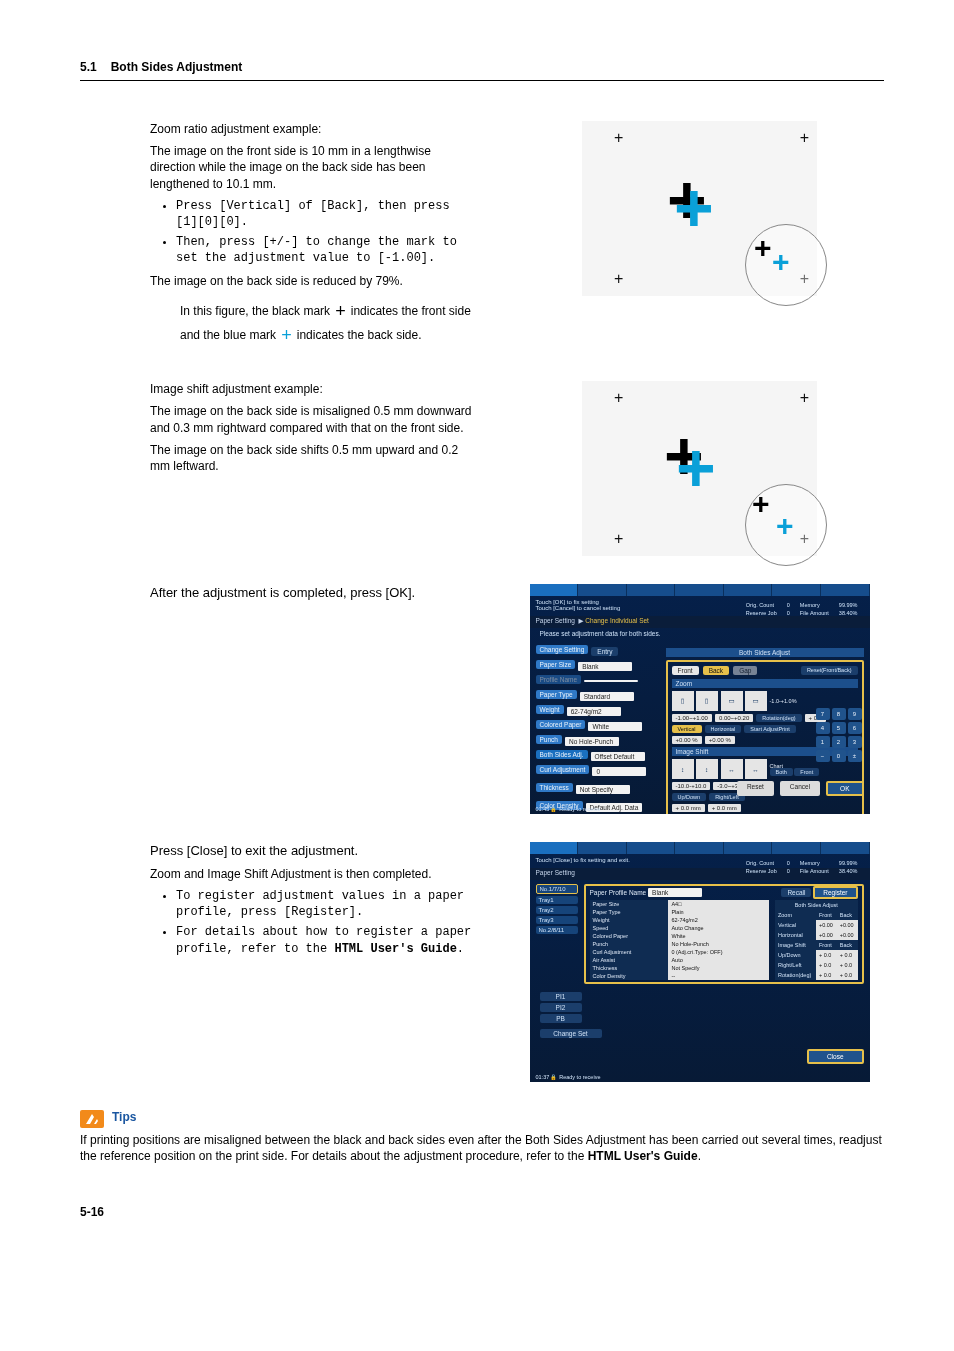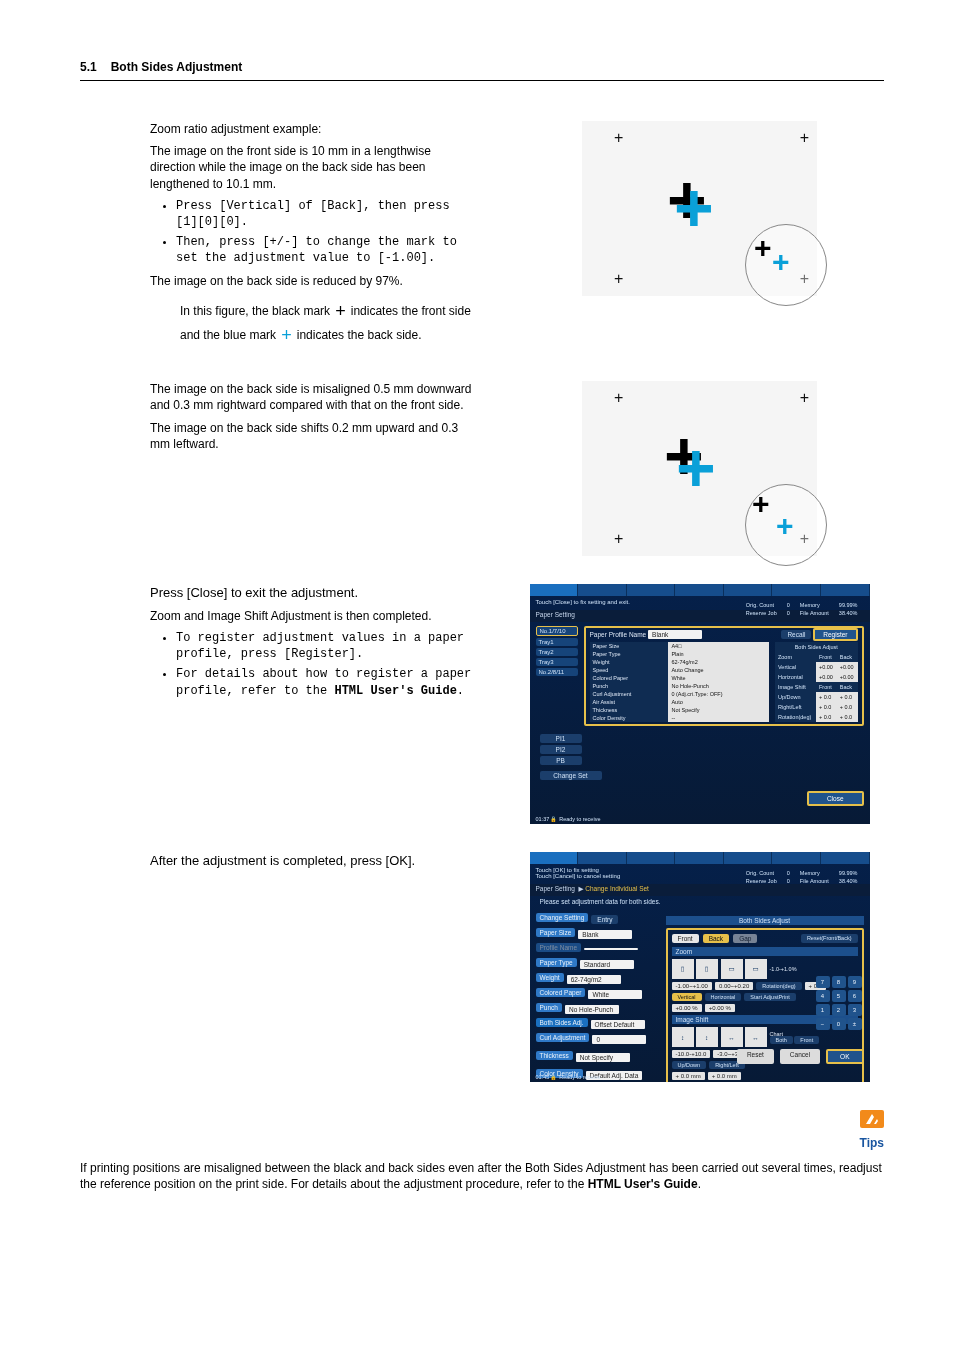--- a/index.html
+++ b/index.html
@@ -135,21 +135,21 @@
   .tbl { width:100%; font-size:5.5px; border-collapse: collapse; }
   .tbl td { padding:1px 3px; background:#0f2c52; }
   .tbl td.val { background:#e5e5e5; color:#111; }
   .dark-mid { background:#10274b; color:#cfe1f6; padding:1px 4px; }
   .close-btn { position:absolute; right:6px; bottom:18px; background:#20538c; color:#fff; padding:2px 18px; border:2px solid #e6c04a; border-radius:2px; }
   .reg-btn { background:#20538c; color:#fff; padding:1px 8px; border:2px solid #e6c04a; border-radius:2px; }
 
   .tips-block {
     margin-top: 24px;
   }
-  .tips-head { display:flex; align-items:flex-end; gap:8px; margin-bottom:10px;flex-direction:column; }
+  .tips-head { display:flex; align-items:flex-start; gap:8px; margin-bottom:4px; }
   .tips-icon {
     width:24px; height:18px; background:#f28a1a; border-radius:2px;
     display:flex; align-items:center; justify-content:center; color:#fff;
   }
   .tips-label { color:#1a56a0; font-weight:bold; }
   .page-number { margin-top: 40px; font-weight:bold; }
 </style>
 </head>
 <body>
 
@@ -161,21 +161,21 @@
   </div>
 
   <div class="two-col">
     <div class="left-col">
       <p>Zoom ratio adjustment example:</p>
       <p>The image on the front side is 10 mm in a lengthwise direction while the image on the back side has been lengthened to 10.1 mm.</p>
       <ul>
         <li>Press [Vertical] of [Back], then press [1][0][0].</li>
         <li>Then, press [+/-] to change the mark to set the adjustment value to [-1.00].</li>
       </ul>
-      <p>The image on the back side is reduced by 97%.</p>
+      <p>The image on the back side is reduced by 79%.</p>
       <p style="margin-top:10px;margin-left:30px;">
         <span>In this figure, the black mark </span>
         <span class="inline-plus inline-black">+</span>
         <span> indicates the front side and the blue mark </span>
         <span class="inline-plus inline-blue">+</span>
         <span> indicates the back side.</span>
       </p>
     </div>
     <div class="right-col">
       <div class="diagram-box">
@@ -188,34 +188,217 @@
         <div class="circle">
           <span class="mini-black">+</span>
           <span class="mini-blue">+</span>
         </div>
       </div>
     </div>
   </div>
 
   <div class="two-col">
     <div class="left-col">
+      <p>Image shift adjustment example:</p>
       <p>The image on the back side is misaligned 0.5 mm downward and 0.3 mm rightward compared with that on the front side.</p>
-      <p>The image on the back side shifts 0.2 mm upward and 0.3 mm leftward.</p>
+      <p>The image on the back side shifts 0.5 mm upward and 0.2 mm leftward.</p>
     </div>
     <div class="right-col">
       <div class="diagram-box">
         <span class="corner tl">+</span>
         <span class="corner tr">+</span>
         <span class="corner bl">+</span>
         <span class="corner br">+</span>
         <span class="big-plus black-plus" style="left:82px; top:40px;">+</span>
         <span class="big-plus blue-plus" style="left:94px; top:52px;">+</span>
         <div class="circle">
           <span class="mini-black" style="left:6px; top:4px;">+</span>
           <span class="mini-blue" style="left:30px; top:26px;">+</span>
+        </div>
+      </div>
+    </div>
+  </div>
+
+  <div class="two-col">
+    <div class="left-col">
+      <p style="font-size:13px;">After the adjustment is completed, press [OK].</p>
+    </div>
+    <div class="right-col">
+      <div class="screenshot-box">
+        <div class="topbar">
+          <div></div>
+            <div></div>
+            <div></div>
+            <div></div>
+            <div></div>
+            <div></div>
+            <div></div>
+        </div>
+        <div class="info-line">
+          <span style="white-space:pre-line;">Touch [OK] to fix setting
+Touch [Cancel] to cancel setting</span>
+        </div>
+        <table class="status-grid">
+          <tbody>
+              <tr>
+                <td>Orig. Count</td>
+                <td>0</td>
+                <td>Memory</td>
+                <td>99.99%</td>
+              </tr>
+          <tr>
+                <td>Reserve Job</td>
+                <td>0</td>
+                <td>File Amount</td>
+                <td>38.40%</td>
+              </tr>
+        </tbody>
+          </table>
+        <div class="darkbar">
+          <span>Paper Setting</span>
+          &nbsp;▶&nbsp;<span class="crumb">Change Individual Set</span>
+        </div>
+        <div style="padding:2px 10px; color:#cde1f7;">Please set adjustment data for both sides.</div>
+        <div class="panel-area">
+          <div class="left-panel">
+            <div class="row">
+                <span class="blue-btn">Change Setting</span>
+                <span class="btn-dark">Entry</span>
+              </div>
+            <div class="row">
+                <span class="blue-btn">Paper Size</span>
+                <span class="grey-val">Blank</span>
+              </div>
+            <div class="row">
+                <span class="blue-btn" style="opacity:.5">Profile Name</span>
+                <span class="grey-val"></span>
+              </div>
+            <div class="row">
+                <span class="blue-btn">Paper Type</span>
+                <span class="grey-val">Standard</span>
+              </div>
+            <div class="row">
+                <span class="blue-btn">Weight</span>
+                <span class="grey-val">62-74g/m2</span>
+              </div>
+            <div class="row">
+                <span class="blue-btn">Colored Paper</span>
+                <span class="grey-val">White</span>
+              </div>
+            <div class="row">
+                <span class="blue-btn">Punch</span>
+                <span class="grey-val">No Hole-Punch</span>
+              </div>
+            <div class="row">
+                <span class="blue-btn" style="background:#1a6fbf">Both Sides Adj.</span>
+                <span class="grey-val">Offset Default</span>
+              </div>
+            <div class="row">
+                <span class="blue-btn">Curl Adjustment</span>
+                <span class="grey-val">0</span>
+              </div>
+            <div class="row" style="margin-top:6px;">
+                <span class="blue-btn">Thickness</span>
+                <span class="grey-val">Not Specify</span>
+              </div>
+            <div class="row" style="margin-top:6px;">
+                <span class="blue-btn">Color Density</span>
+                <span class="grey-val">Default Adj. Data</span>
+              </div>
+          </div>
+          <div class="right-panel">
+            <div class="sec-head" style="text-align:center;">Both Sides Adjust</div>
+            <div class="yellow-outline">
+              <div class="tabrow">
+                <span class="tab">Front</span>
+                <span class="tab active">Back</span>
+                <span class="tab" style="opacity:.5">Gap</span>
+                <span class="btn-dark" style="margin-left:auto; font-size:5.5px;">Reset(Front/Back)</span>
+              </div>
+              <div class="sec-head">Zoom</div>
+              <div class="row">
+                <div class="grid6">
+                    <div class="square">▯</div>
+                    <div class="square">▯</div>
+                  </div>
+                <div class="grid6">
+                    <div class="square">▭</div>
+                    <div class="square">▭</div>
+                  </div>
+                <span style="font-size:5.5px;">-1.0-+1.0%</span>
+              </div>
+              <div class="row">
+                <span class="valbox">-1.00~+1.00</span>
+                <span class="valbox">0.00~+0.20</span>
+                <span class="btn-dark" style="font-size:5.5px;">Rotation(deg)</span>
+                <span class="valbox">+ 0.0</span>
+              </div>
+              <div class="row">
+                <span class="tab active" style="font-size:5.5px;">Vertical</span>
+                <span class="btn-dark" style="font-size:5.5px;">Horizontal</span>
+                <span class="btn-dark" style="font-size:5.5px;">Start AdjustPrint</span>
+              </div>
+              <div class="row">
+                <span class="valbox">+0.00 %</span>
+                <span class="valbox">+0.00 %</span>
+              </div>
+              <div class="sec-head">Image Shift</div>
+              <div class="row">
+                <div class="grid6">
+                    <div class="square">↕</div>
+                    <div class="square">↕</div>
+                  </div>
+                <div class="grid6">
+                    <div class="square">↔</div>
+                    <div class="square">↔</div>
+                  </div>
+                <div style="font-size:5.5px;">
+                  <div>Chart</div>
+                  <span class="btn-dark">Both</span>
+                  <span class="btn-dark">Front</span>
+                </div>
+              </div>
+              <div class="row">
+                <span class="valbox">-10.0-+10.0</span>
+                <span class="valbox">-3.0~+3.0</span>
+              </div>
+              <div class="row">
+                <span class="btn-dark" style="font-size:5.5px;">Up/Down</span>
+                <span class="btn-dark" style="font-size:5.5px;">Right/Left</span>
+              </div>
+              <div class="row">
+                <span class="valbox">+ 0.0 mm</span>
+                <span class="valbox">+ 0.0 mm</span>
+              </div>
+            </div>
+          </div>
+        </div>
+        <div class="keypad">
+          <div>7</div>
+          <div>8</div>
+          <div>9</div>
+          <div>4</div>
+          <div>5</div>
+          <div>6</div>
+          <div>1</div>
+          <div>2</div>
+          <div>3</div>
+          <div>−</div>
+          <div>0</div>
+          <div>±</div>
+        </div>
+        <div class="bottom-buttons">
+          <span class="btn-grey">Reset</span>
+          <span class="btn-grey">Cancel</span>
+          <span class="btn-ok">OK</span>
+        </div>
+        <div class="footer-line">
+          <span>01:45</span>
+          <span class="lock"> 🔒 </span>
+          <span>Ready to receive</span>
         </div>
       </div>
     </div>
   </div>
 
   <div class="two-col">
     <div class="left-col">
       <p style="font-size:13px;">Press [Close] to exit the adjustment.</p>
       <p>Zoom and Image Shift Adjustment is then completed.</p>
       <ul>
@@ -374,209 +557,28 @@
         <span class="close-btn">Close</span>
         <div class="footer-line">
           <span>01:37</span>
           <span class="lock"> 🔒 </span>
           <span>Ready to receive</span>
         </div>
       </div>
     </div>
   </div>
 
-  <div class="two-col">
-    <div class="left-col">
-      <p style="font-size:13px;">After the adjustment is completed, press [OK].</p>
-    </div>
-    <div class="right-col">
-      <div class="screenshot-box">
-        <div class="topbar">
-          <div></div>
-            <div></div>
-            <div></div>
-            <div></div>
-            <div></div>
-            <div></div>
-            <div></div>
-        </div>
-        <div class="info-line">
-          <span style="white-space:pre-line;">Touch [OK] to fix setting
-Touch [Cancel] to cancel setting</span>
-        </div>
-        <table class="status-grid">
-          <tbody>
-              <tr>
-                <td>Orig. Count</td>
-                <td>0</td>
-                <td>Memory</td>
-                <td>99.99%</td>
-              </tr>
-          <tr>
-                <td>Reserve Job</td>
-                <td>0</td>
-                <td>File Amount</td>
-                <td>38.40%</td>
-              </tr>
-        </tbody>
-          </table>
-        <div class="darkbar">
-          <span>Paper Setting</span>
-          &nbsp;▶&nbsp;<span class="crumb">Change Individual Set</span>
-        </div>
-        <div style="padding:2px 10px; color:#cde1f7;">Please set adjustment data for both sides.</div>
-        <div class="panel-area">
-          <div class="left-panel">
-            <div class="row">
-                <span class="blue-btn">Change Setting</span>
-                <span class="btn-dark">Entry</span>
-              </div>
-            <div class="row">
-                <span class="blue-btn">Paper Size</span>
-                <span class="grey-val">Blank</span>
-              </div>
-            <div class="row">
-                <span class="blue-btn" style="opacity:.5">Profile Name</span>
-                <span class="grey-val"></span>
-              </div>
-            <div class="row">
-                <span class="blue-btn">Paper Type</span>
-                <span class="grey-val">Standard</span>
-              </div>
-            <div class="row">
-                <span class="blue-btn">Weight</span>
-                <span class="grey-val">62-74g/m2</span>
-              </div>
-            <div class="row">
-                <span class="blue-btn">Colored Paper</span>
-                <span class="grey-val">White</span>
-              </div>
-            <div class="row">
-                <span class="blue-btn">Punch</span>
-                <span class="grey-val">No Hole-Punch</span>
-              </div>
-            <div class="row">
-                <span class="blue-btn" style="background:#1a6fbf">Both Sides Adj.</span>
-                <span class="grey-val">Offset Default</span>
-              </div>
-            <div class="row">
-                <span class="blue-btn">Curl Adjustment</span>
-                <span class="grey-val">0</span>
-              </div>
-            <div class="row" style="margin-top:6px;">
-                <span class="blue-btn">Thickness</span>
-                <span class="grey-val">Not Specify</span>
-              </div>
-            <div class="row" style="margin-top:6px;">
-                <span class="blue-btn">Color Density</span>
-                <span class="grey-val">Default Adj. Data</span>
-              </div>
-          </div>
-          <div class="right-panel">
-            <div class="sec-head" style="text-align:center;">Both Sides Adjust</div>
-            <div class="yellow-outline">
-              <div class="tabrow">
-                <span class="tab">Front</span>
-                <span class="tab active">Back</span>
-                <span class="tab" style="opacity:.5">Gap</span>
-                <span class="btn-dark" style="margin-left:auto; font-size:5.5px;">Reset(Front/Back)</span>
-              </div>
-              <div class="sec-head">Zoom</div>
-              <div class="row">
-                <div class="grid6">
-                    <div class="square">▯</div>
-                    <div class="square">▯</div>
-                  </div>
-                <div class="grid6">
-                    <div class="square">▭</div>
-                    <div class="square">▭</div>
-                  </div>
-                <span style="font-size:5.5px;">-1.0-+1.0%</span>
-              </div>
-              <div class="row">
-                <span class="valbox">-1.00~+1.00</span>
-                <span class="valbox">0.00~+0.20</span>
-                <span class="btn-dark" style="font-size:5.5px;">Rotation(deg)</span>
-                <span class="valbox">+ 0.0</span>
-              </div>
-              <div class="row">
-                <span class="tab active" style="font-size:5.5px;">Vertical</span>
-                <span class="btn-dark" style="font-size:5.5px;">Horizontal</span>
-                <span class="btn-dark" style="font-size:5.5px;">Start AdjustPrint</span>
-              </div>
-              <div class="row">
-                <span class="valbox">+0.00 %</span>
-                <span class="valbox">+0.00 %</span>
-              </div>
-              <div class="sec-head">Image Shift</div>
-              <div class="row">
-                <div class="grid6">
-                    <div class="square">↕</div>
-                    <div class="square">↕</div>
-                  </div>
-                <div class="grid6">
-                    <div class="square">↔</div>
-                    <div class="square">↔</div>
-                  </div>
-                <div style="font-size:5.5px;">
-                  <div>Chart</div>
-                  <span class="btn-dark">Both</span>
-                  <span class="btn-dark">Front</span>
-                </div>
-              </div>
-              <div class="row">
-                <span class="valbox">-10.0-+10.0</span>
-                <span class="valbox">-3.0~+3.0</span>
-              </div>
-              <div class="row">
-                <span class="btn-dark" style="font-size:5.5px;">Up/Down</span>
-                <span class="btn-dark" style="font-size:5.5px;">Right/Left</span>
-              </div>
-              <div class="row">
-                <span class="valbox">+ 0.0 mm</span>
-                <span class="valbox">+ 0.0 mm</span>
-              </div>
-            </div>
-          </div>
-        </div>
-        <div class="keypad">
-          <div>7</div>
-          <div>8</div>
-          <div>9</div>
-          <div>4</div>
-          <div>5</div>
-          <div>6</div>
-          <div>1</div>
-          <div>2</div>
-          <div>3</div>
-          <div>−</div>
-          <div>0</div>
-          <div>±</div>
-        </div>
-        <div class="bottom-buttons">
-          <span class="btn-grey">Reset</span>
-          <span class="btn-grey">Cancel</span>
-          <span class="btn-ok">OK</span>
-        </div>
-        <div class="footer-line">
-          <span>01:45</span>
-          <span class="lock"> 🔒 </span>
-          <span>Ready to receive</span>
-        </div>
-      </div>
-    </div>
-  </div>
-
   <div class="tips-block">
     <div class="tips-head">
       <div class="tips-icon">
         <svg width="14" height="12" viewBox="0 0 14 12">
             <path d="M1 11 L7 1 L9 4 L5 11 Z M9 11 L12 6 L13 8 L11 11 Z" fill="#fff"></path>
           </svg>
       </div>
       <span class="tips-label">Tips</span>
     </div>
     <p>
       <span>If printing positions are misaligned between the black and back sides even after the Both Sides Adjustment has been carried out several times, readjust the reference position on the print side. For details about the adjustment procedure, refer to the </span><b>HTML User's Guide</b><span>.</span>
     </p>
   </div>
 
+  <div class="page-number">5-16</div>
 </div>
 
 </body></html>

